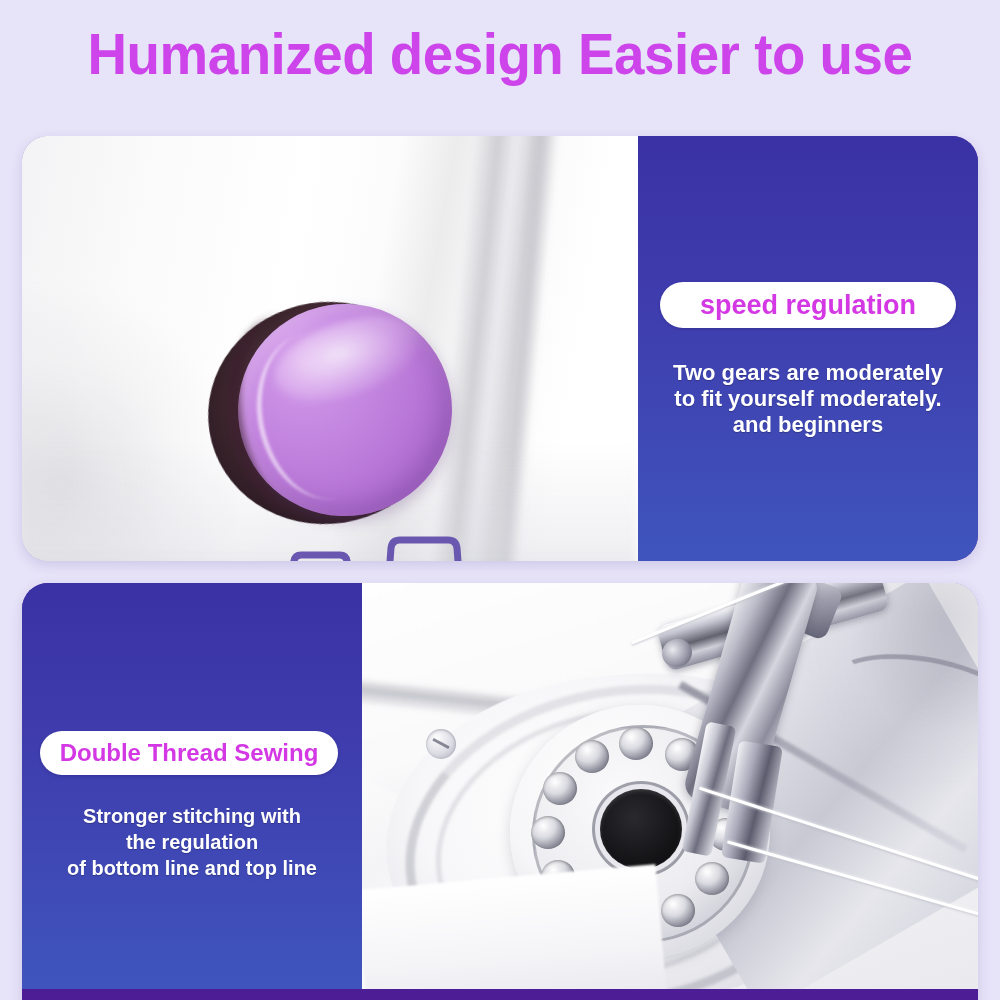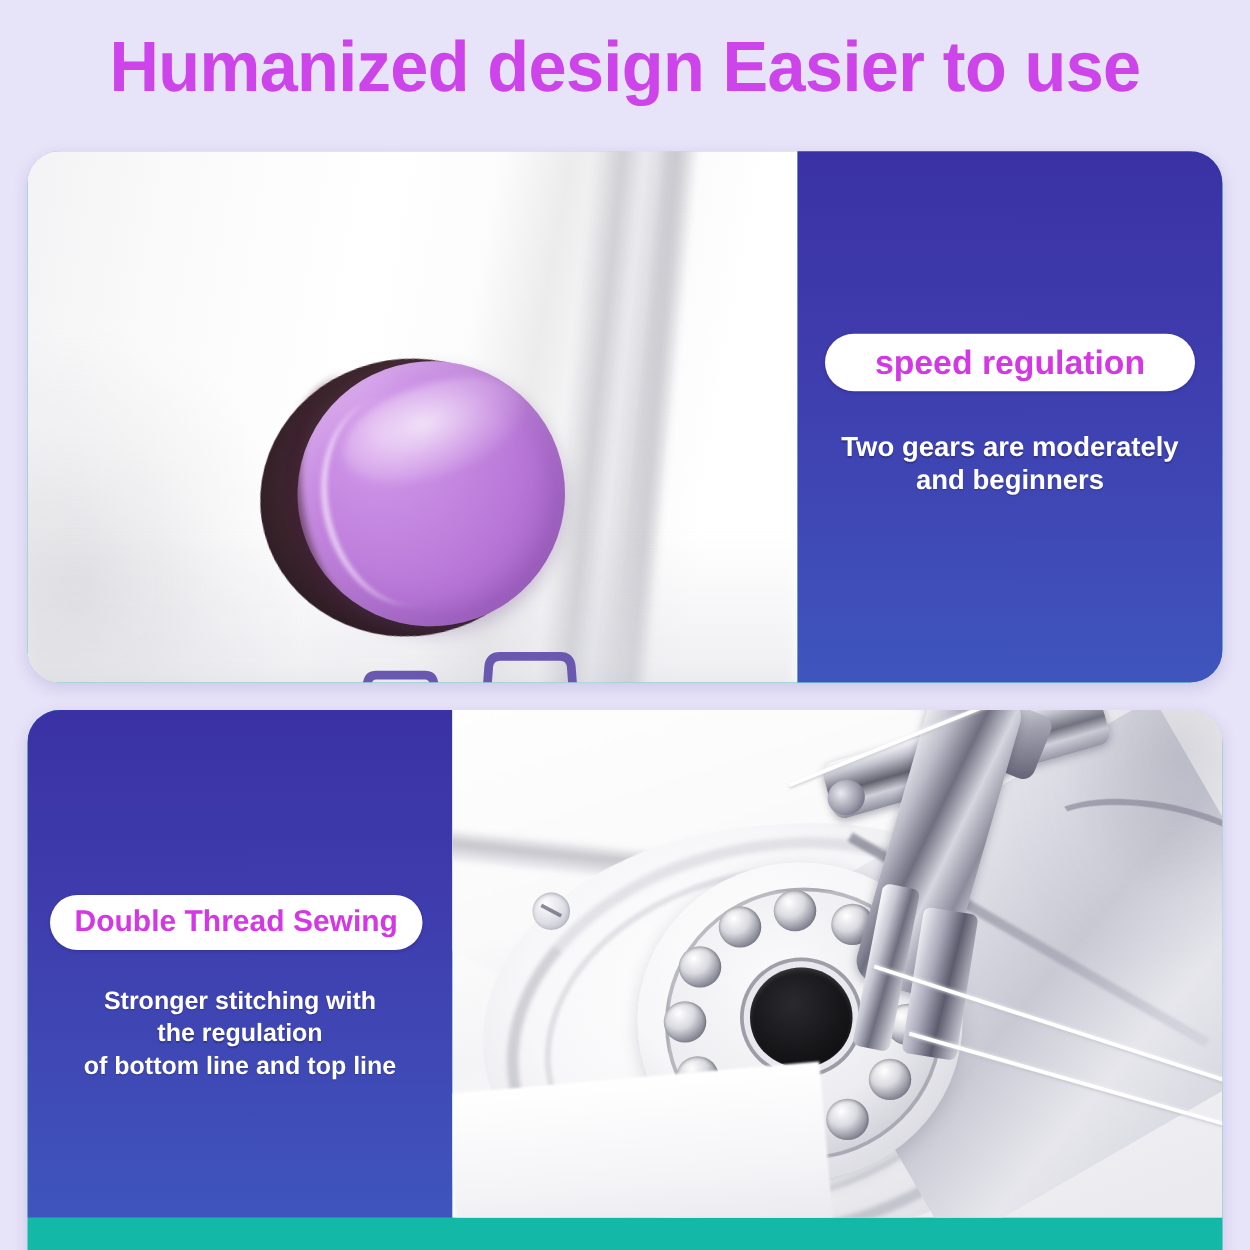--- a/index.html
+++ b/index.html
@@ -39,22 +39,23 @@
     transform-origin: 50% 50%;
     white-space: nowrap;
   }
 
   
   .card {
     position: absolute;
     border-radius: 26px;
     overflow: hidden;
     box-shadow: 0 4px 12px rgba(90, 80, 160, 0.18);
-    background: #14b8a6;
+    background: #4c1d95;
     display: flex;
+    margin-top: 15px;
   }
   .card-top {
     left: 22px;
     top: 121px;
     width: 956px;
     height: 425px;
   }
   .card-bottom {
     left: 22px;
     top: 568px;
@@ -675,20 +676,21 @@
       </div>
 
     </div>
 
     <div class="info info-top">
       <div class="pill pill-top">
         <span class="pill-label">speed regulation</span>
       </div>
       <div class="body-copy copy-top">
         <span class="ln">Two gears are moderately</span>
+        <span class="ln">to fit yourself moderately.</span>
         <span class="ln">and beginners</span>
       </div>
     </div>
   </div>
 
   <div class="card card-bottom">
 
     <div class="info info-bottom">
       <div class="pill pill-bottom">
         <span class="pill-label">Double Thread Sewing</span>

